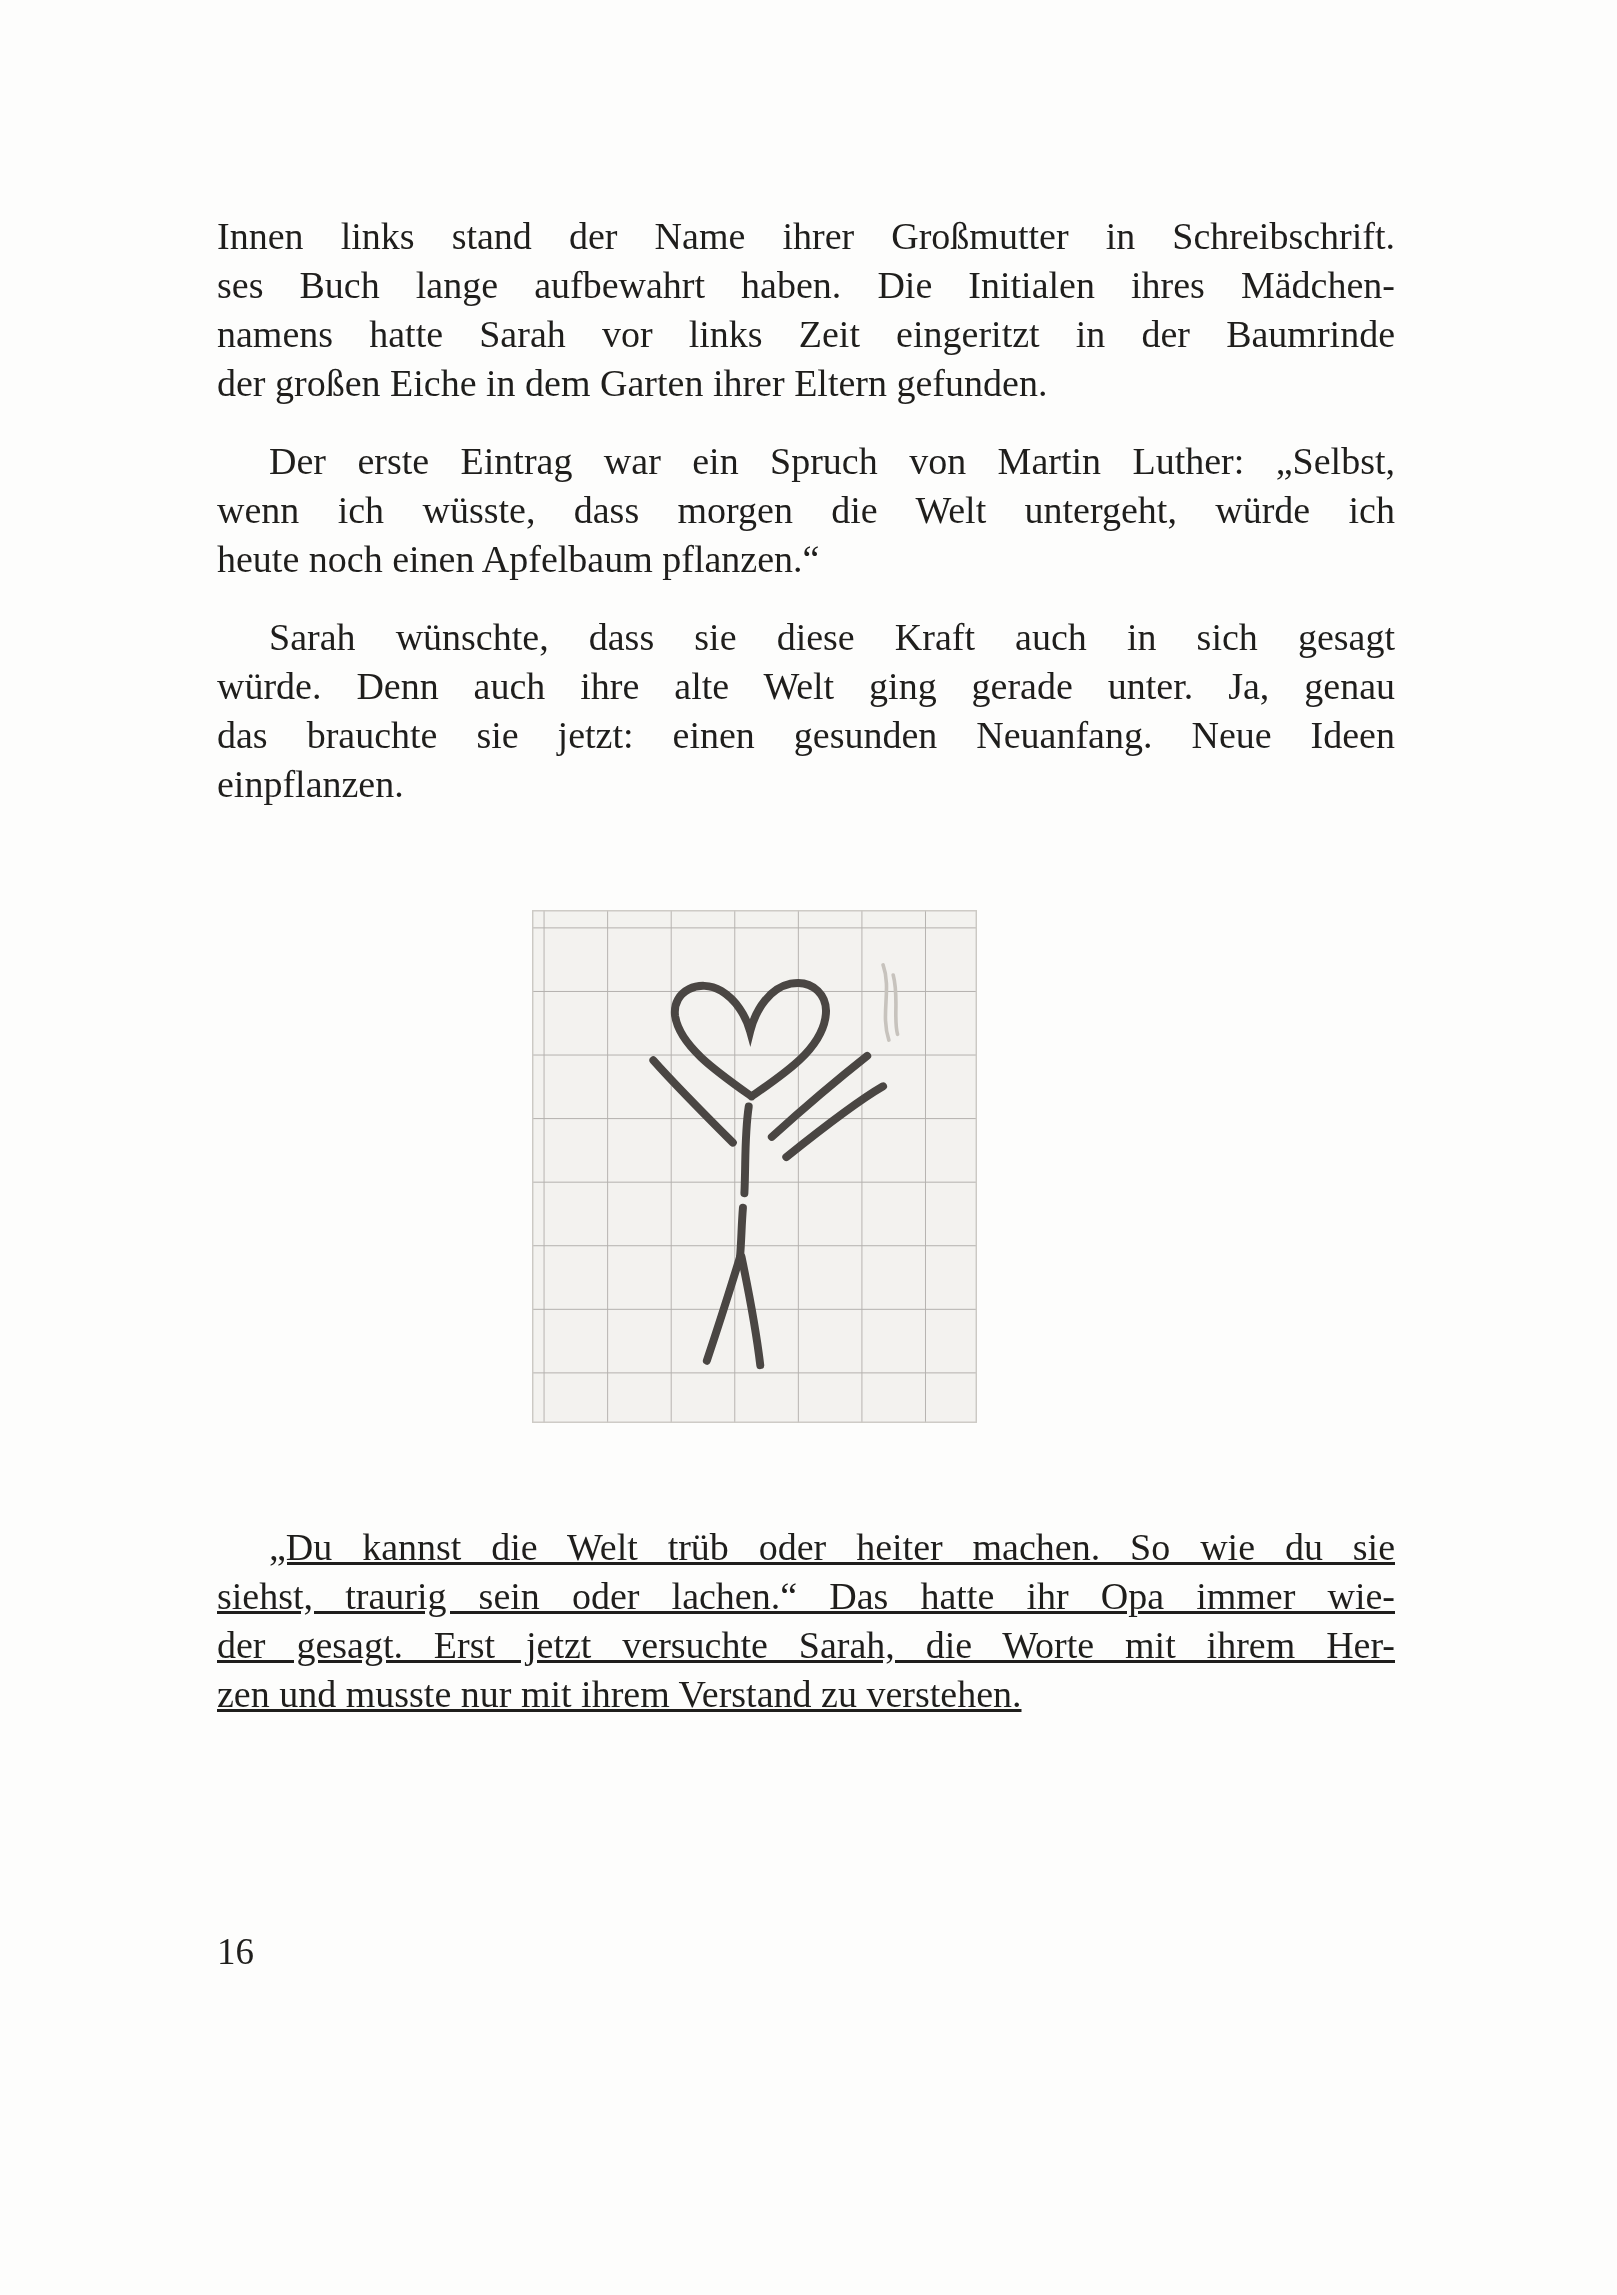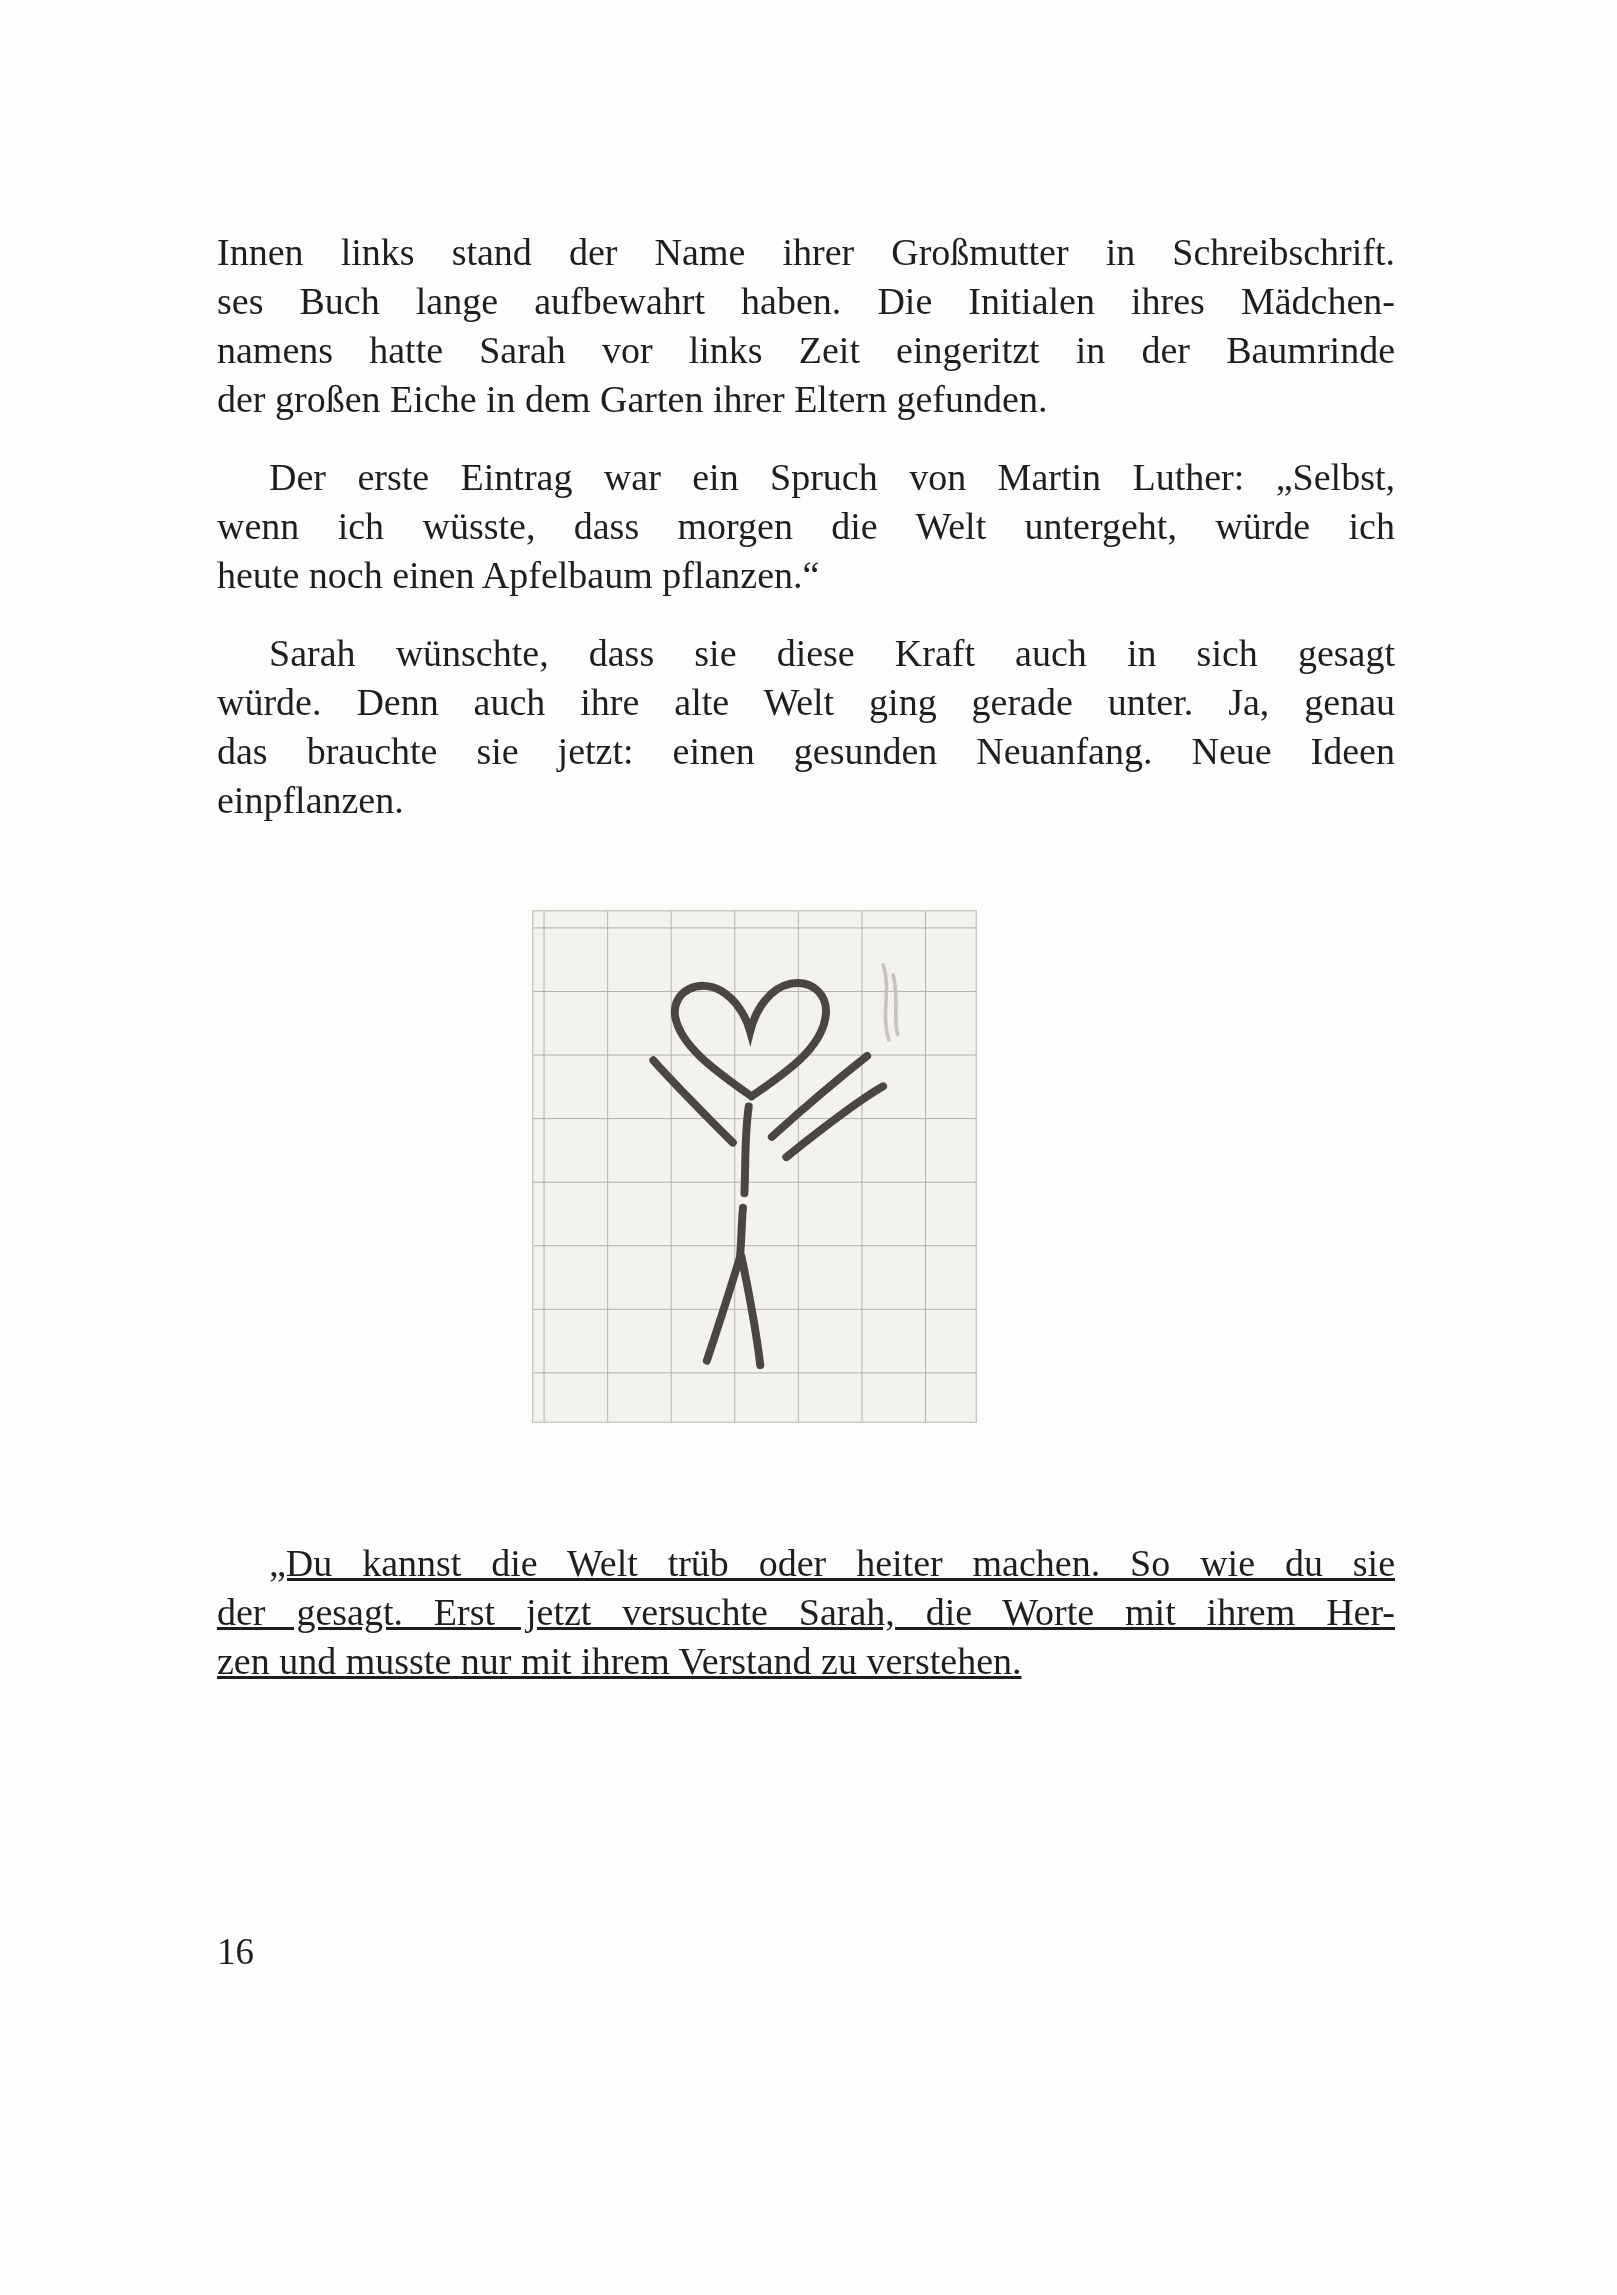--- a/index.html
+++ b/index.html
@@ -19,21 +19,21 @@
   }
   .text-block {
     position: absolute;
     left: 217px;
     width: 1178px;
     font-size: 38px;
     line-height: 49px;
   }
   .text-block.block-0 { top: 212px; }
   .text-block.block-1 { top: 1523px; text-decoration: underline; }
-  .para { margin: 16px 0 29px 0; }
+  .para { margin: 0 0 29px 0; }
   .para:last-child { margin-bottom: 0; }
   .line {
     text-align: justify;
     text-align-last: justify;
   }
   .line.last { text-align-last: left; }
   .para.indent .line.first { padding-left: 52px; }
   .figure-wrap {
     position: absolute;
     left: 532px;
@@ -100,20 +100,21 @@
         <path d="M146 206 C145 218 145 228 144 240"></path>
         <path d="M144 240 C137 263 129 288 121 312"></path>
         <path d="M145 240 C150 264 155 290 158 315"></path>
       </g>
     </svg>
   </div>
 
   <div class="text-block block-1">
       <div class="para indent">
         <div class="line first">„Du kannst die Welt trüb oder heiter machen. So wie du sie</div>
+        <div class="line">siehst, traurig sein oder lachen.“ Das hatte ihr Opa immer wie-</div>
         <div class="line">der gesagt. Erst jetzt versuchte Sarah, die Worte mit ihrem Her-</div>
         <div class="line last">zen und musste nur mit ihrem Verstand zu verstehen.</div>
       </div>
     </div>
 
   <div class="page-number">16</div>
 
 </div>
 
 

